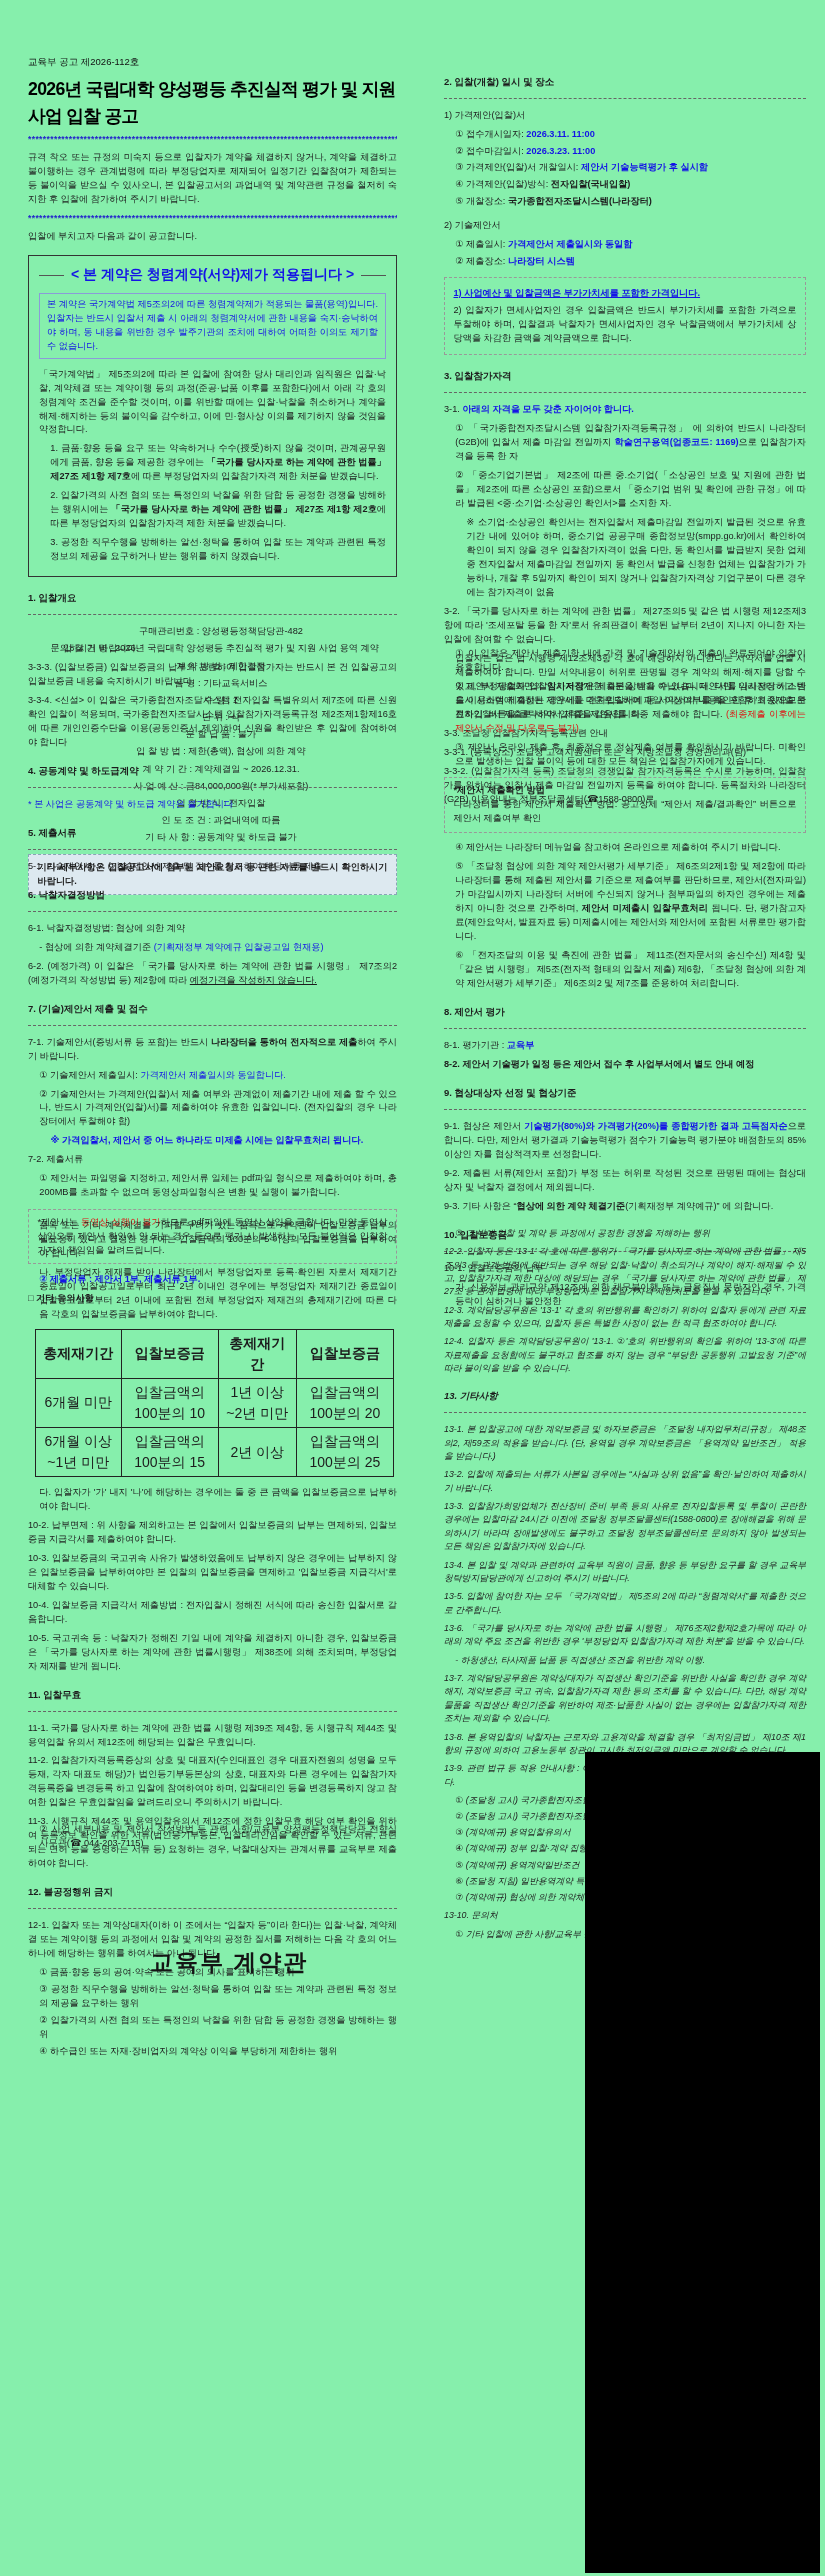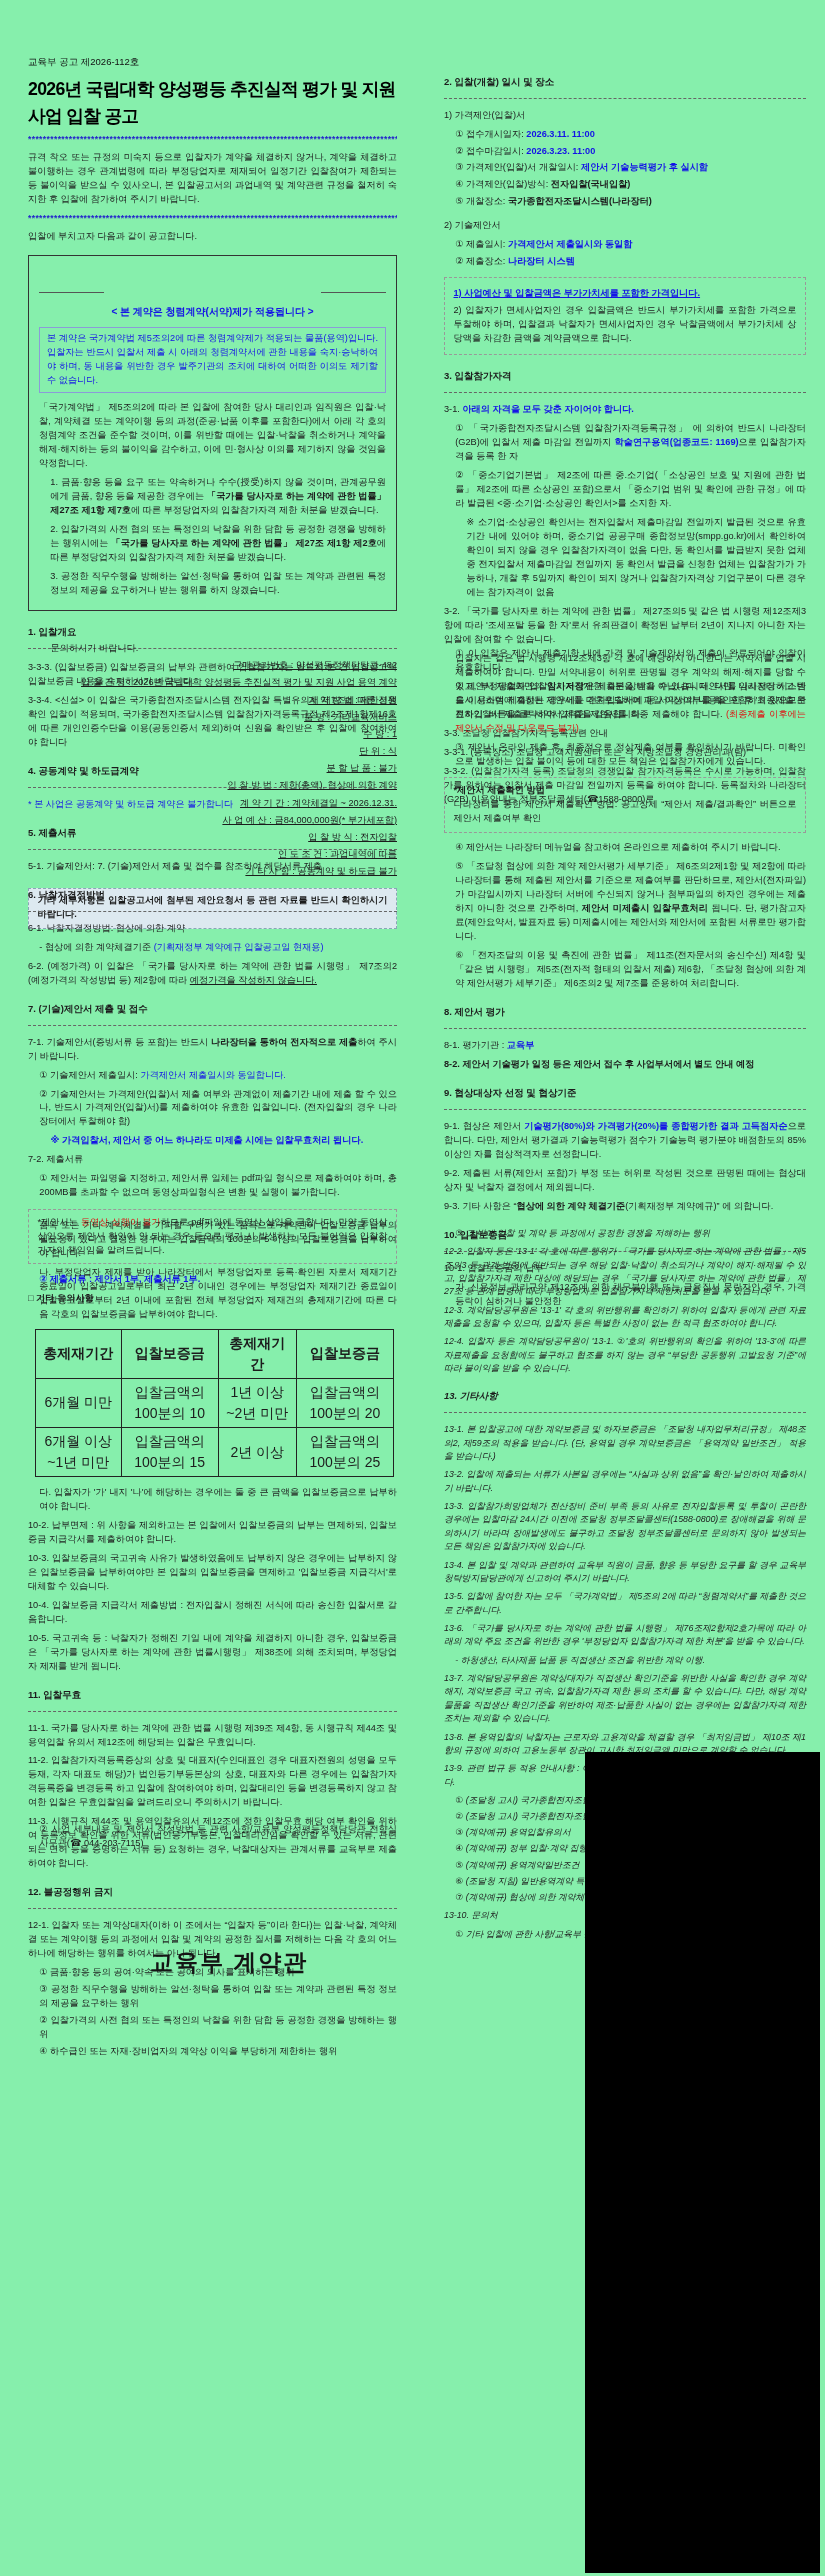--- a/index.html
+++ b/index.html
@@ -25,25 +25,25 @@
   .bb{color:#1414e6;font-weight:700;}
   .red{color:#e01010;}
   .b{font-weight:700;}
   .u{text-decoration:underline;}
   .stars{color:#2222cc;font-weight:700;white-space:nowrap;overflow:hidden;margin:2.8px 0;font-size:8.5px;letter-spacing:0.4px;}
   .notice-no{font-size:9.5px;color:#111;text-align:left;}
   .title{font-size:17.7px;font-weight:800;letter-spacing:-0.7px;margin:7px 0 2.8px;color:#000;text-align:left;}
   .obox{border:1.1px solid #333;padding:7px 10px;margin:11.3px 0 12.7px;}
   .btitle{display:flex;align-items:center;gap:7px;margin:1.4px 0 7px;}
   .btitle .ln{flex:1;height:0.7px;background:#555;}
-  .btitle .tx{color:#1414e6;font-weight:700;font-size:10px;white-space:nowrap;margin-top:40px;}
+  .btitle .tx{color:#1414e6;font-weight:700;font-size:14px;white-space:nowrap;}
   .ibox{border:0.7px solid #8b9bd8;color:#1414e6;padding:4.2px 7px;margin:4.2px 0 8.5px;}
   .dbox{border:0.7px dashed #999;padding:5.7px 8.5px;margin:8.5px 0;}
   .notebg{background:#dde9f0;border:0.7px dashed #89a6b5;font-weight:700;}
-  .fields{padding-left:17px;text-align:right;text-decoration:underline;}
+  .fields{padding-left:17px;text-align:center;}
   .fields div{margin:3.2px 0;}
   table.bt{border-collapse:collapse;margin:7px 0 8.5px 7px;border:1.4px solid #222;width:calc(100% - 10px);}
   .bt th,.bt td{border:0.7px solid #222;text-align:center;padding:2.8px 4.2px;font-size:14px;}
   .bt th{font-weight:700;}
   .sig{position:absolute;left:150px;top:1947px;font-family:"Liberation Serif","DejaVu Serif",serif;font-size:23px;font-weight:700;color:#141414;letter-spacing:2.1px;}
   .blackbox{position:absolute;left:585px;top:1752px;width:235px;height:821px;background:#000;}
 </style>
 </head>
 <body>
 

